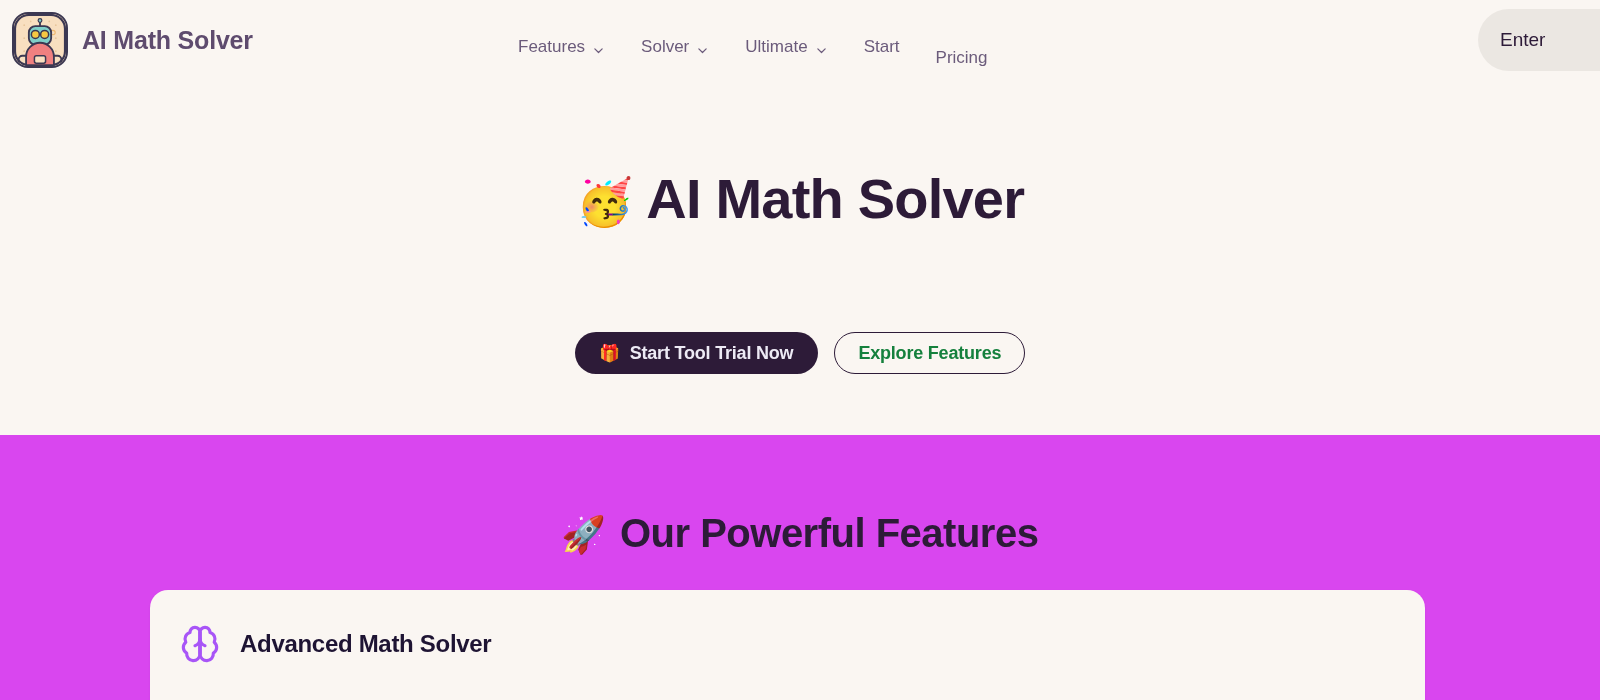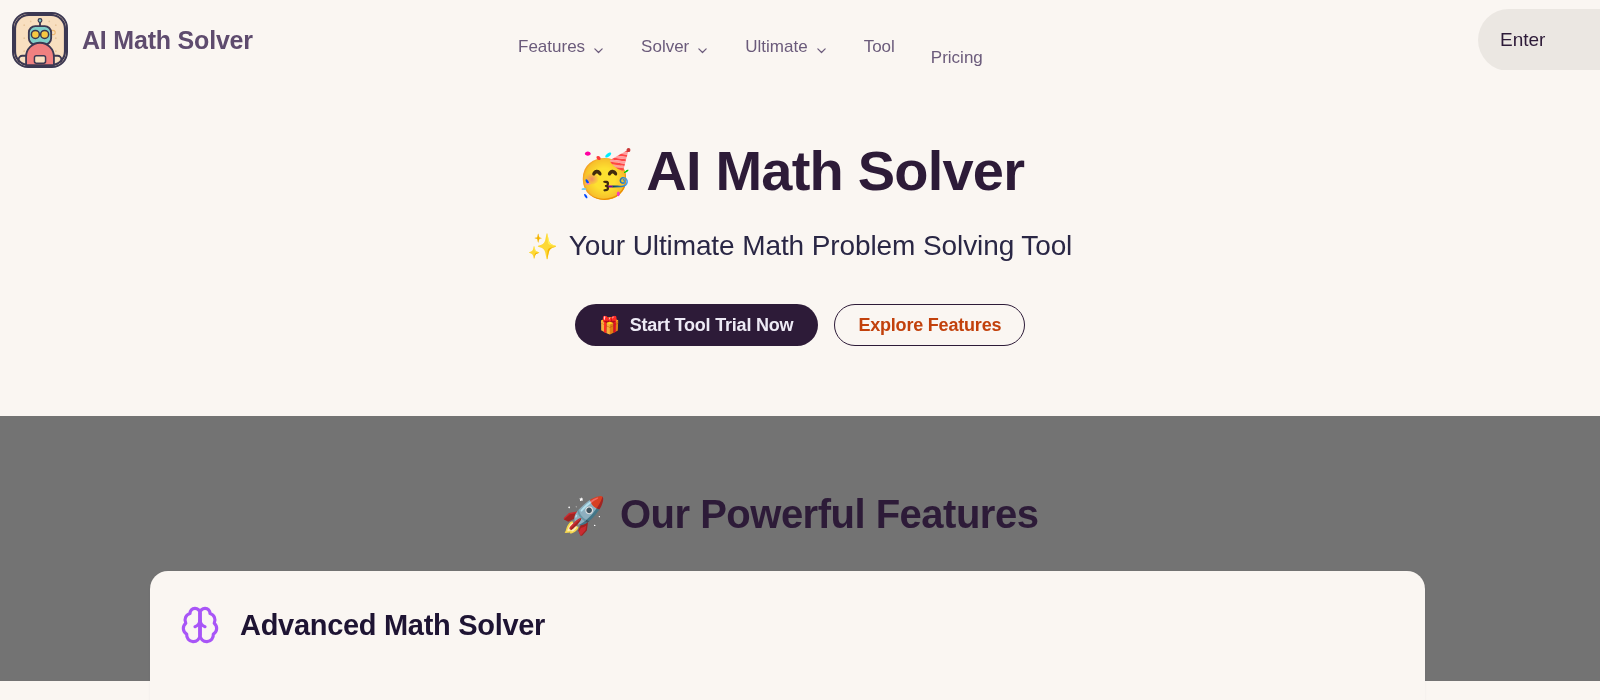--- a/index.html
+++ b/index.html
@@ -104,21 +104,21 @@
     font-family: "Liberation Sans", sans-serif;
     font-weight: normal;
     cursor: pointer;
     text-align: left;
     padding-left: 22px;
   }
 
   
   .hero {
     position: absolute;
-    top: 70px; left: 0;
+    top: 98px; left: 0;
     width: 1600px;
     height: 353px;
     background: #FAF6F2;
     padding-left: 27px;
   }
 
   .hero-title {
     position: absolute;
     top: 73px;
     left: 0;
@@ -178,39 +178,39 @@
     cursor: pointer;
     white-space: nowrap;
   }
   .btn-primary .emo { font-size: 17px; }
 
   .btn-secondary {
     height: 42px;
     padding: 0 23px;
     border-radius: 999px;
     background: transparent;
-    color: #c2410c;
+    color: #15803d;
     border: 1.5px solid #2D1B38;
     font-family: "Liberation Sans", sans-serif;
     font-size: 18px;
     font-weight: bold;
     letter-spacing: -0.2px;
     display: inline-flex;
     align-items: center;
     cursor: pointer;
     white-space: nowrap;
   }
 
   
   .features {
     position: absolute;
-    top: 416px; left: 0;
+    top: 435px; left: 0;
     width: 1600px;
     height: 265px;
-    background: #737373;
+    background: #d946ef;
   }
 
   .features-heading {
     position: absolute;
     top: 76px;
     left: 0;
     width: 1600px;
     text-align: center;
     font-size: 40px;
     font-weight: bold;
@@ -236,21 +236,21 @@
   }
 
   .feature-icon {
     width: 40px;
     height: 40px;
     flex: 0 0 auto;
     margin-top: 2px;
   }
 
   .feature-title {
-    font-size: 29px;
+    font-size: 24px;
     font-weight: bold;
     color: #1E1433;
     letter-spacing: -0.3px;
     line-height: 44px;
     white-space: nowrap;
   }
 </style>
 </head>
 <body>
 
@@ -303,41 +303,38 @@
       </div>
 
       <div class="nav-item">
         <span>Ultimate</span>
         <svg class="chev" viewBox="0 0 16 16">
           <path d="M3.5 6 L8 10.5 L12.5 6" fill="none" stroke="#6B5B7B" stroke-width="1.5" stroke-linecap="round" stroke-linejoin="round"></path>
         </svg>
       </div>
 
       <div class="nav-item">
-        <span>Tool</span>
+        <span>Start</span>
       </div>
 
       <div class="nav-item">
         <span>Pricing</span>
       </div>
 
     </nav>
 
     <button class="enter-btn">Enter</button>
   </header>
 
   <section class="hero">
 
     <h1 class="hero-title">
       <span class="emo">🥳</span><span>AI Math Solver</span>
     </h1>
 
-    <p class="hero-subtitle">
-      <span class="emo">✨</span><span>Your Ultimate Math Problem Solving Tool</span>
-    </p>
 
     <div class="hero-actions">
       <button class="btn-primary">
         <span class="emo">🎁</span>
           <span>Start Tool Trial Now</span>
       </button>
       <button class="btn-secondary">Explore Features</button>
     </div>
 
   </section>

